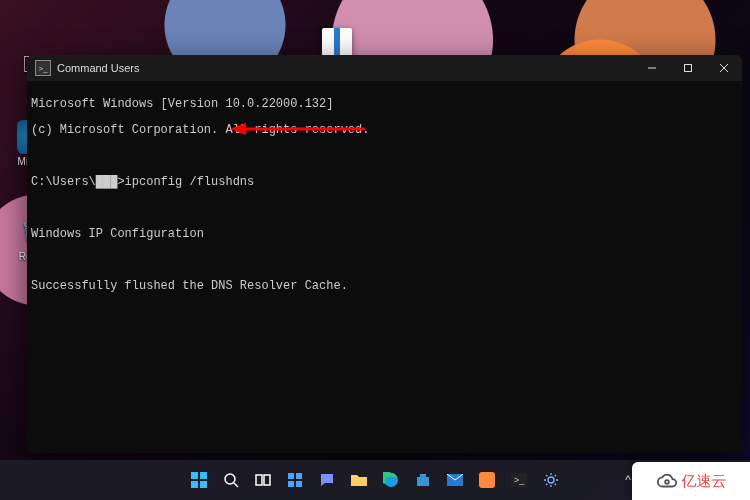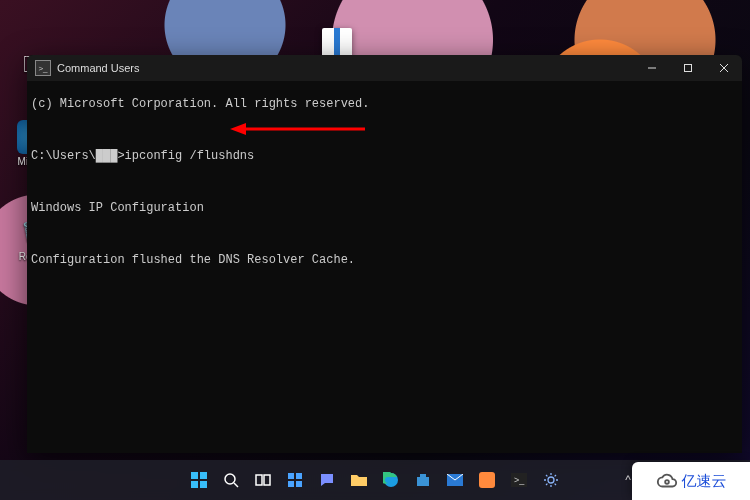--- a/index.html
+++ b/index.html
@@ -159,21 +159,21 @@
     bottom: 0;
     width: 118px;
     height: 38px;
     background: #fff;
     border-radius: 6px 0 0 0;
     display: flex;
     align-items: center;
     justify-content: center;
     gap: 4px;
     font-size: 15px;
-    color: #1d4ed8;
+    color: #ef4444;
     box-shadow: -2px -2px 8px rgba(0,0,0,.3);
     z-index: 50;
   }
   .badge svg { width: 22px; height: 22px; }
 </style>
 </head>
 <body>
 
 <div class="wallpaper"></div>
 
@@ -208,27 +208,28 @@
         </svg>
     </div>
     <div class="win-btn close">
       <svg viewBox="0 0 10 10">
           <line x1="1" y1="1" x2="9" y2="9"></line>
           <line x1="9" y1="1" x2="1" y2="9"></line>
         </svg>
     </div>
   </div>
   <div class="terminal">
+<div class="line">Microsoft Windows [Version 10.0.22000.132]</div>
 <div class="line">(c) Microsoft Corporation. All rights reserved.</div>
 <div class="line"></div>
 <div class="line">C:\Users\███&gt;ipconfig /flushdns</div>
 <div class="line"></div>
 <div class="line">Windows IP Configuration</div>
 <div class="line"></div>
-<div class="line">Configuration flushed the DNS Resolver Cache.</div>
+<div class="line">Successfully flushed the DNS Resolver Cache.</div>
 <div class="line"></div>
 
     
     <svg class="arrow" style="left:203px; top:40px; width:135px; height:16px;" viewBox="0 0 135 16">
       <line x1="135" y1="8" x2="12" y2="8" stroke="#ff0000" stroke-width="3"></line>
       <polygon points="0,8 16,2 16,14" fill="#ff0000"></polygon>
     </svg>
   </div>
 </div>
 

